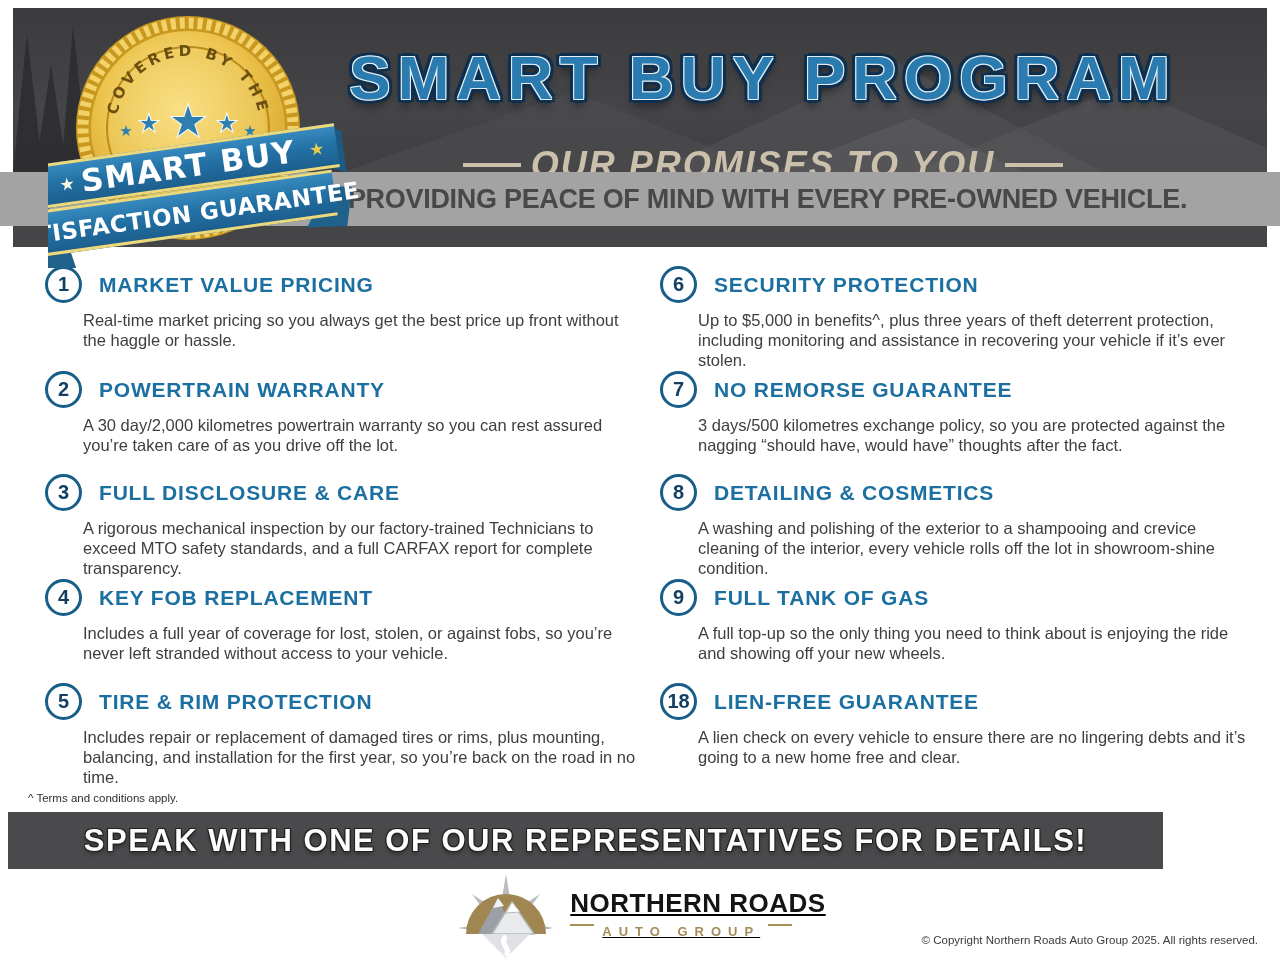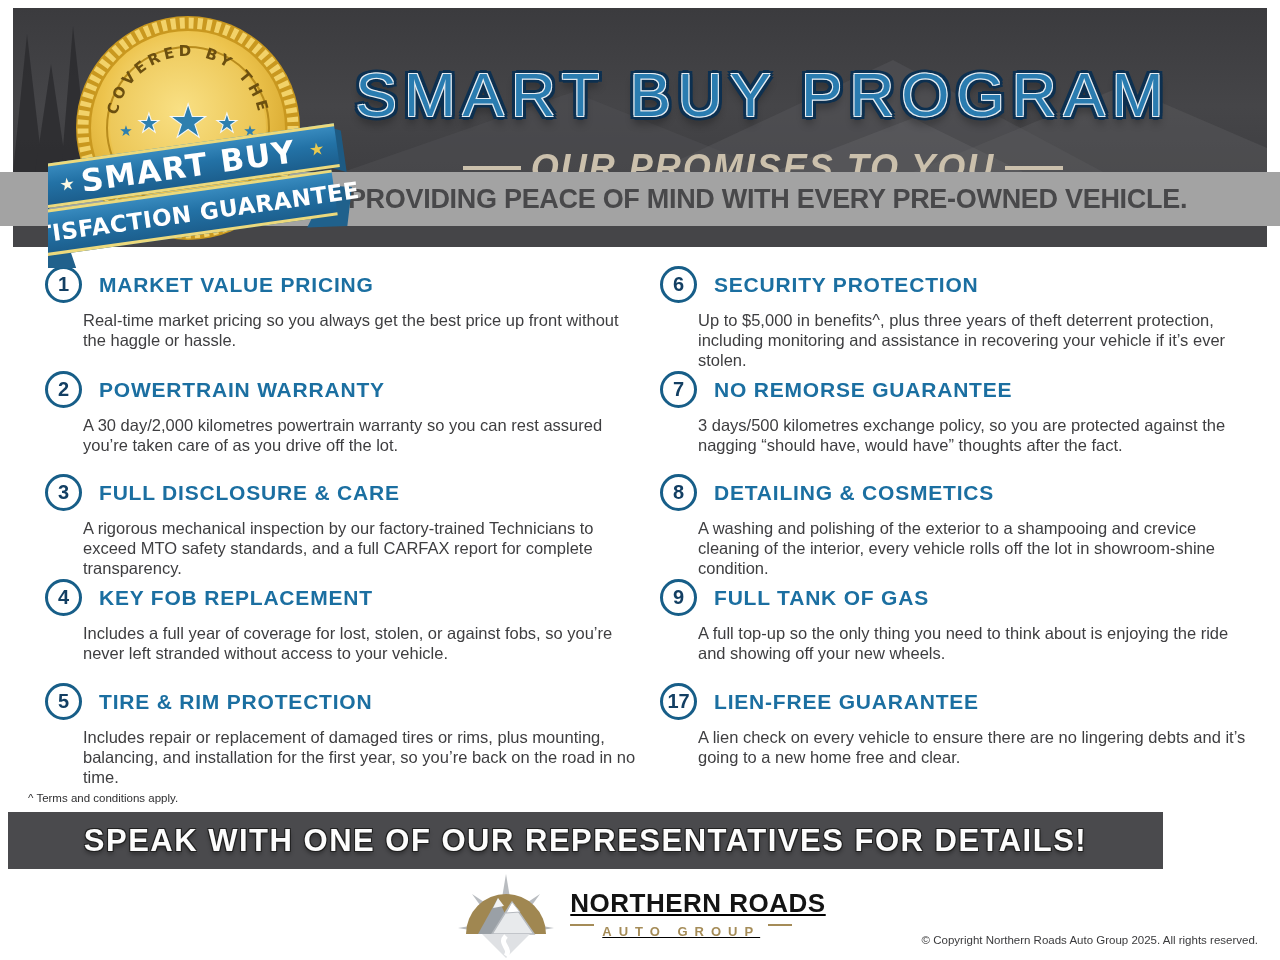--- a/index.html
+++ b/index.html
@@ -4,27 +4,27 @@
 <style>
   html,body{margin:0;padding:0;background:#ffffff;}
   .page{position:relative;width:1280px;height:960px;background:#ffffff;overflow:hidden;
         font-family:"Liberation Sans",sans-serif;}
 
   
   .header-banner{position:absolute;left:13px;top:8px;width:1254px;height:164px;
                  background:linear-gradient(180deg,#3b3b3e 0%,#454548 60%,#3f3f42 100%);overflow:hidden;}
   .header-scenery{position:absolute;left:0;top:0;width:100%;height:100%;}
   .title-area{position:absolute;left:300px;top:34px;width:900px;text-align:center;}
-  .program-title{margin:17px;font-size:62px;font-weight:normal;letter-spacing:7px;color:#2a7cb0;white-space:nowrap;
+  .program-title{margin:0;font-size:62px;font-weight:bold;letter-spacing:7px;color:#2a7cb0;white-space:nowrap;
     text-shadow:
       -1px -1px 0 #e8eef2, 1px -1px 0 #e8eef2, -1px 1px 0 #e8eef2, 1px 1px 0 #e8eef2,
       -4px -3px 0 #0d3050, 4px -3px 0 #0d3050, -4px 3px 0 #0d3050, 4px 3px 0 #0d3050,
       0 -4px 0 #0d3050, 0 4px 0 #0d3050, -4px 0 0 #0d3050, 4px 0 0 #0d3050,
       0 7px 8px rgba(0,0,0,.45);}
-  .subtitle-row{margin-top:8px;display:flex;align-items:center;justify-content:center;gap:10px;}
+  .subtitle-row{margin-top:31px;display:flex;align-items:center;justify-content:center;gap:10px;}
   .subtitle-dash{width:58px;height:4px;background:#cbc0ac;}
   .subtitle-text{font-size:36px;font-weight:bold;font-style:italic;letter-spacing:2px;color:#cbc0ac;white-space:nowrap;}
 
   
   .tagline-strip{position:absolute;left:0;top:172px;width:1280px;height:54px;background:#a3a3a3;}
   .tagline-text{line-height:54px;text-align:center;padding-left:255px;
                 font-size:27px;font-weight:bold;color:#48484a;letter-spacing:-0.3px;white-space:nowrap;}
   .divider-bar{position:absolute;left:13px;top:226px;width:1254px;height:21px;background:#454548;}
 
   
@@ -213,21 +213,21 @@
   </div>
   <div class="promise" style="left:660px;top:579px;width:592px">
     <div class="p-head">
         <div class="p-num">9</div>
       <div class="p-title">FULL TANK OF GAS</div>
       </div>
     <div class="p-desc">A full top-up so the only thing you need to think about is enjoying the ride and showing off your new wheels.</div>
   </div>
   <div class="promise" style="left:660px;top:683px;width:592px">
     <div class="p-head">
-        <div class="p-num">17</div>
+        <div class="p-num">18</div>
       <div class="p-title">LIEN-FREE GUARANTEE</div>
       </div>
     <div class="p-desc">A lien check on every vehicle to ensure there are no lingering debts and it’s going to a new home free and clear.</div>
   </div>
 
   <div class="footnote">^ Terms and conditions apply.</div>
 
   <div class="cta-bar">
     <div class="cta-text">SPEAK WITH ONE OF OUR REPRESENTATIVES FOR DETAILS!</div>
   </div>

